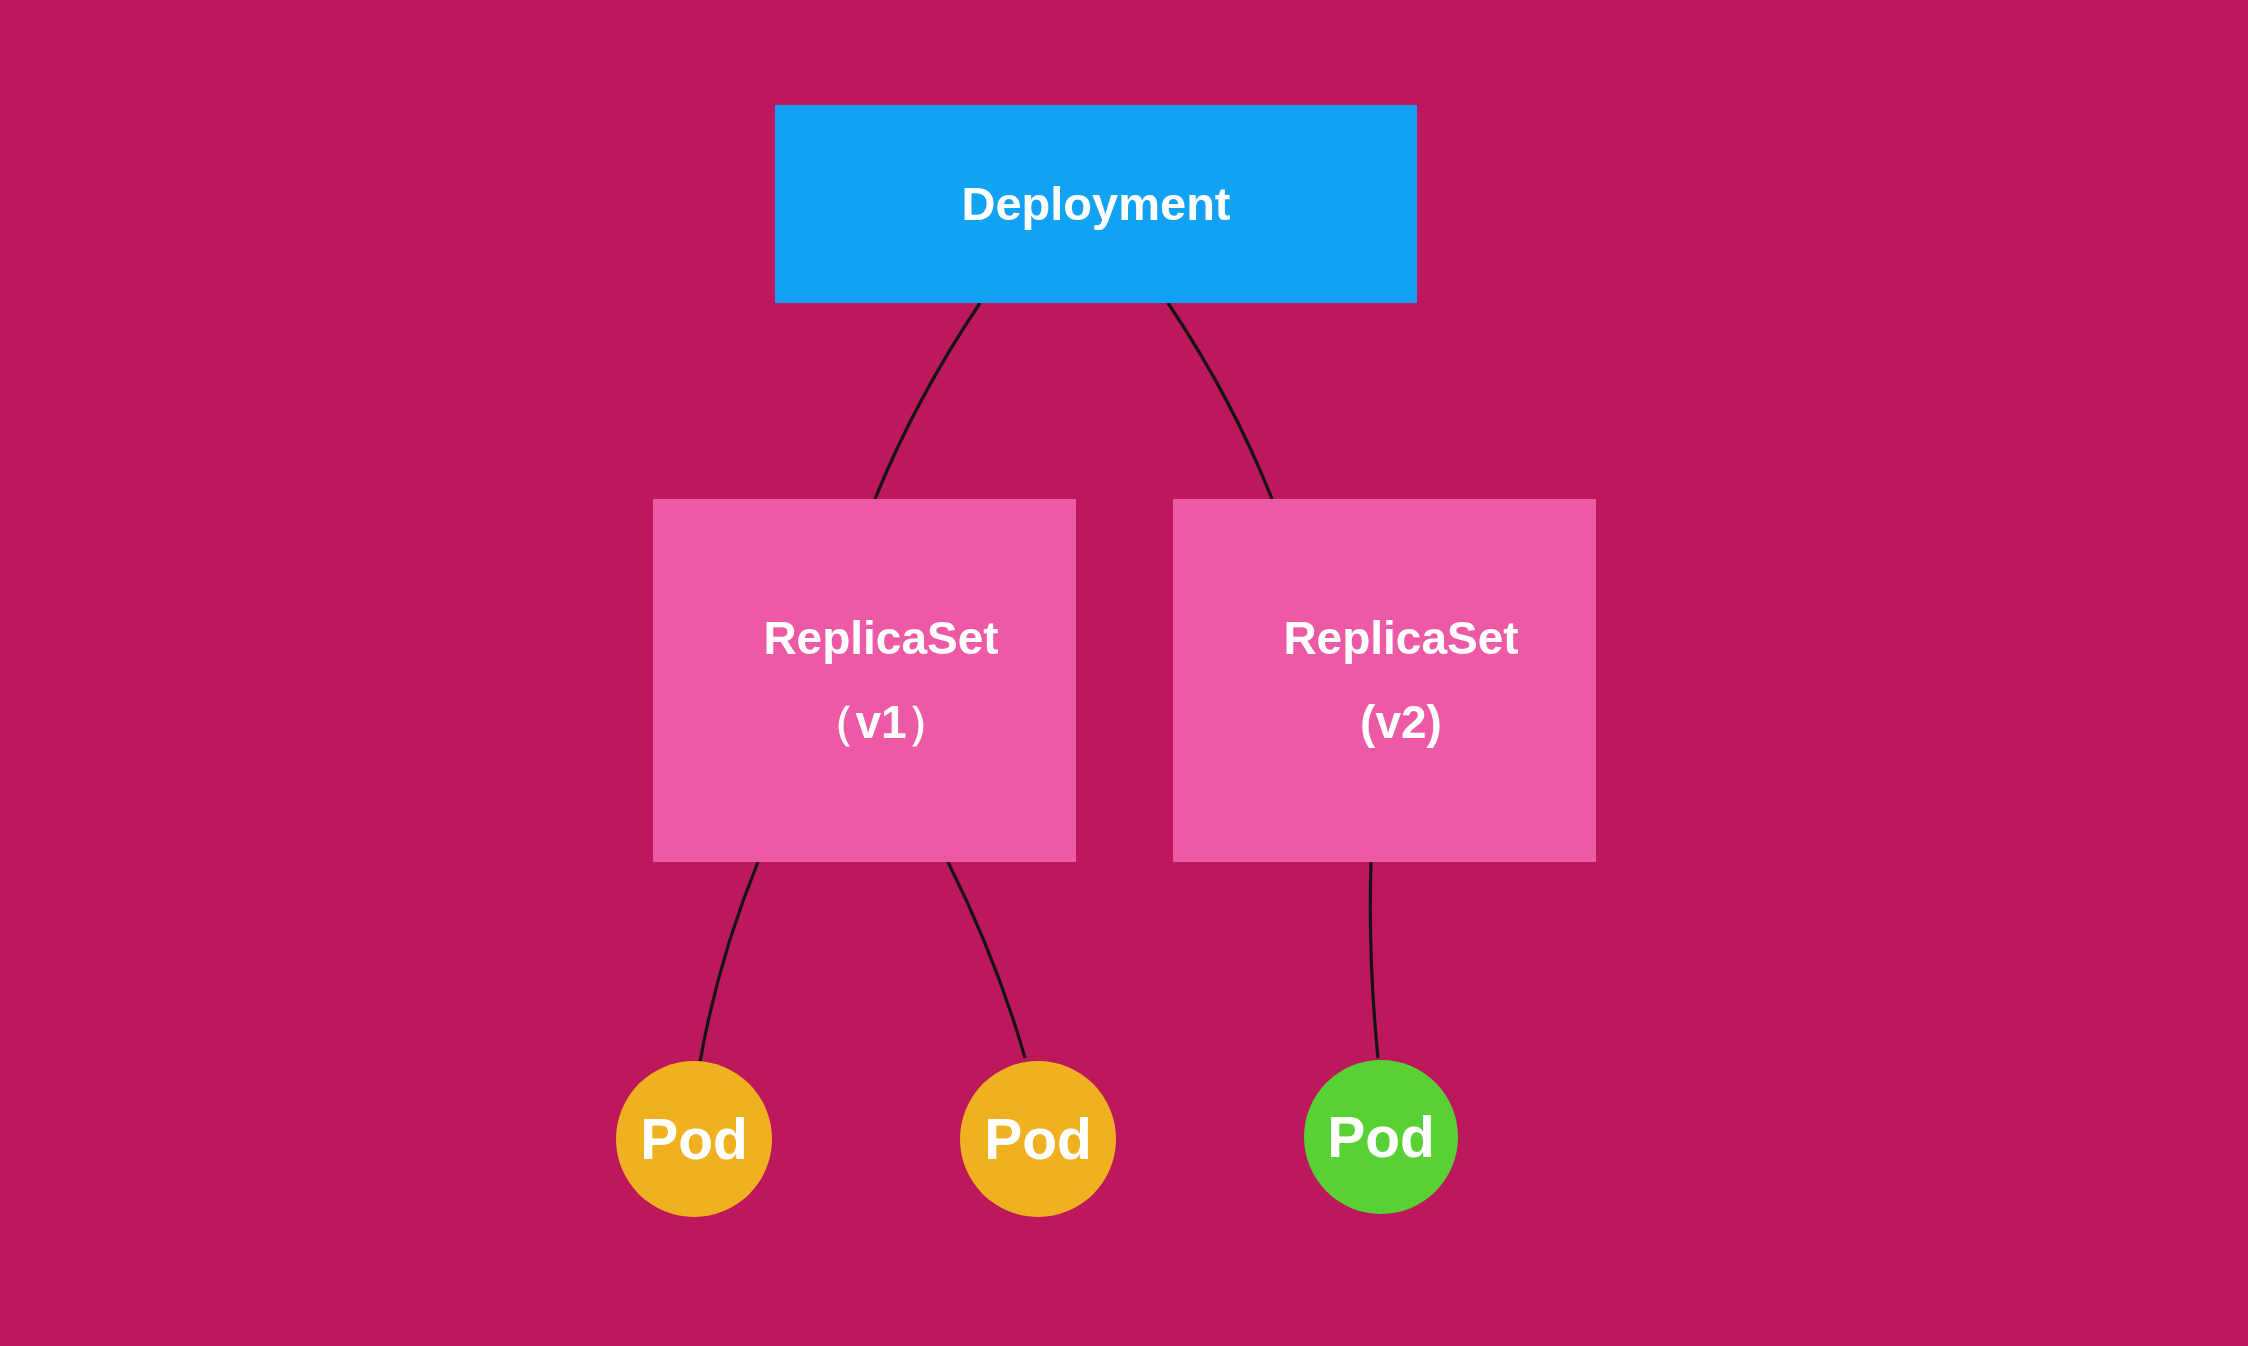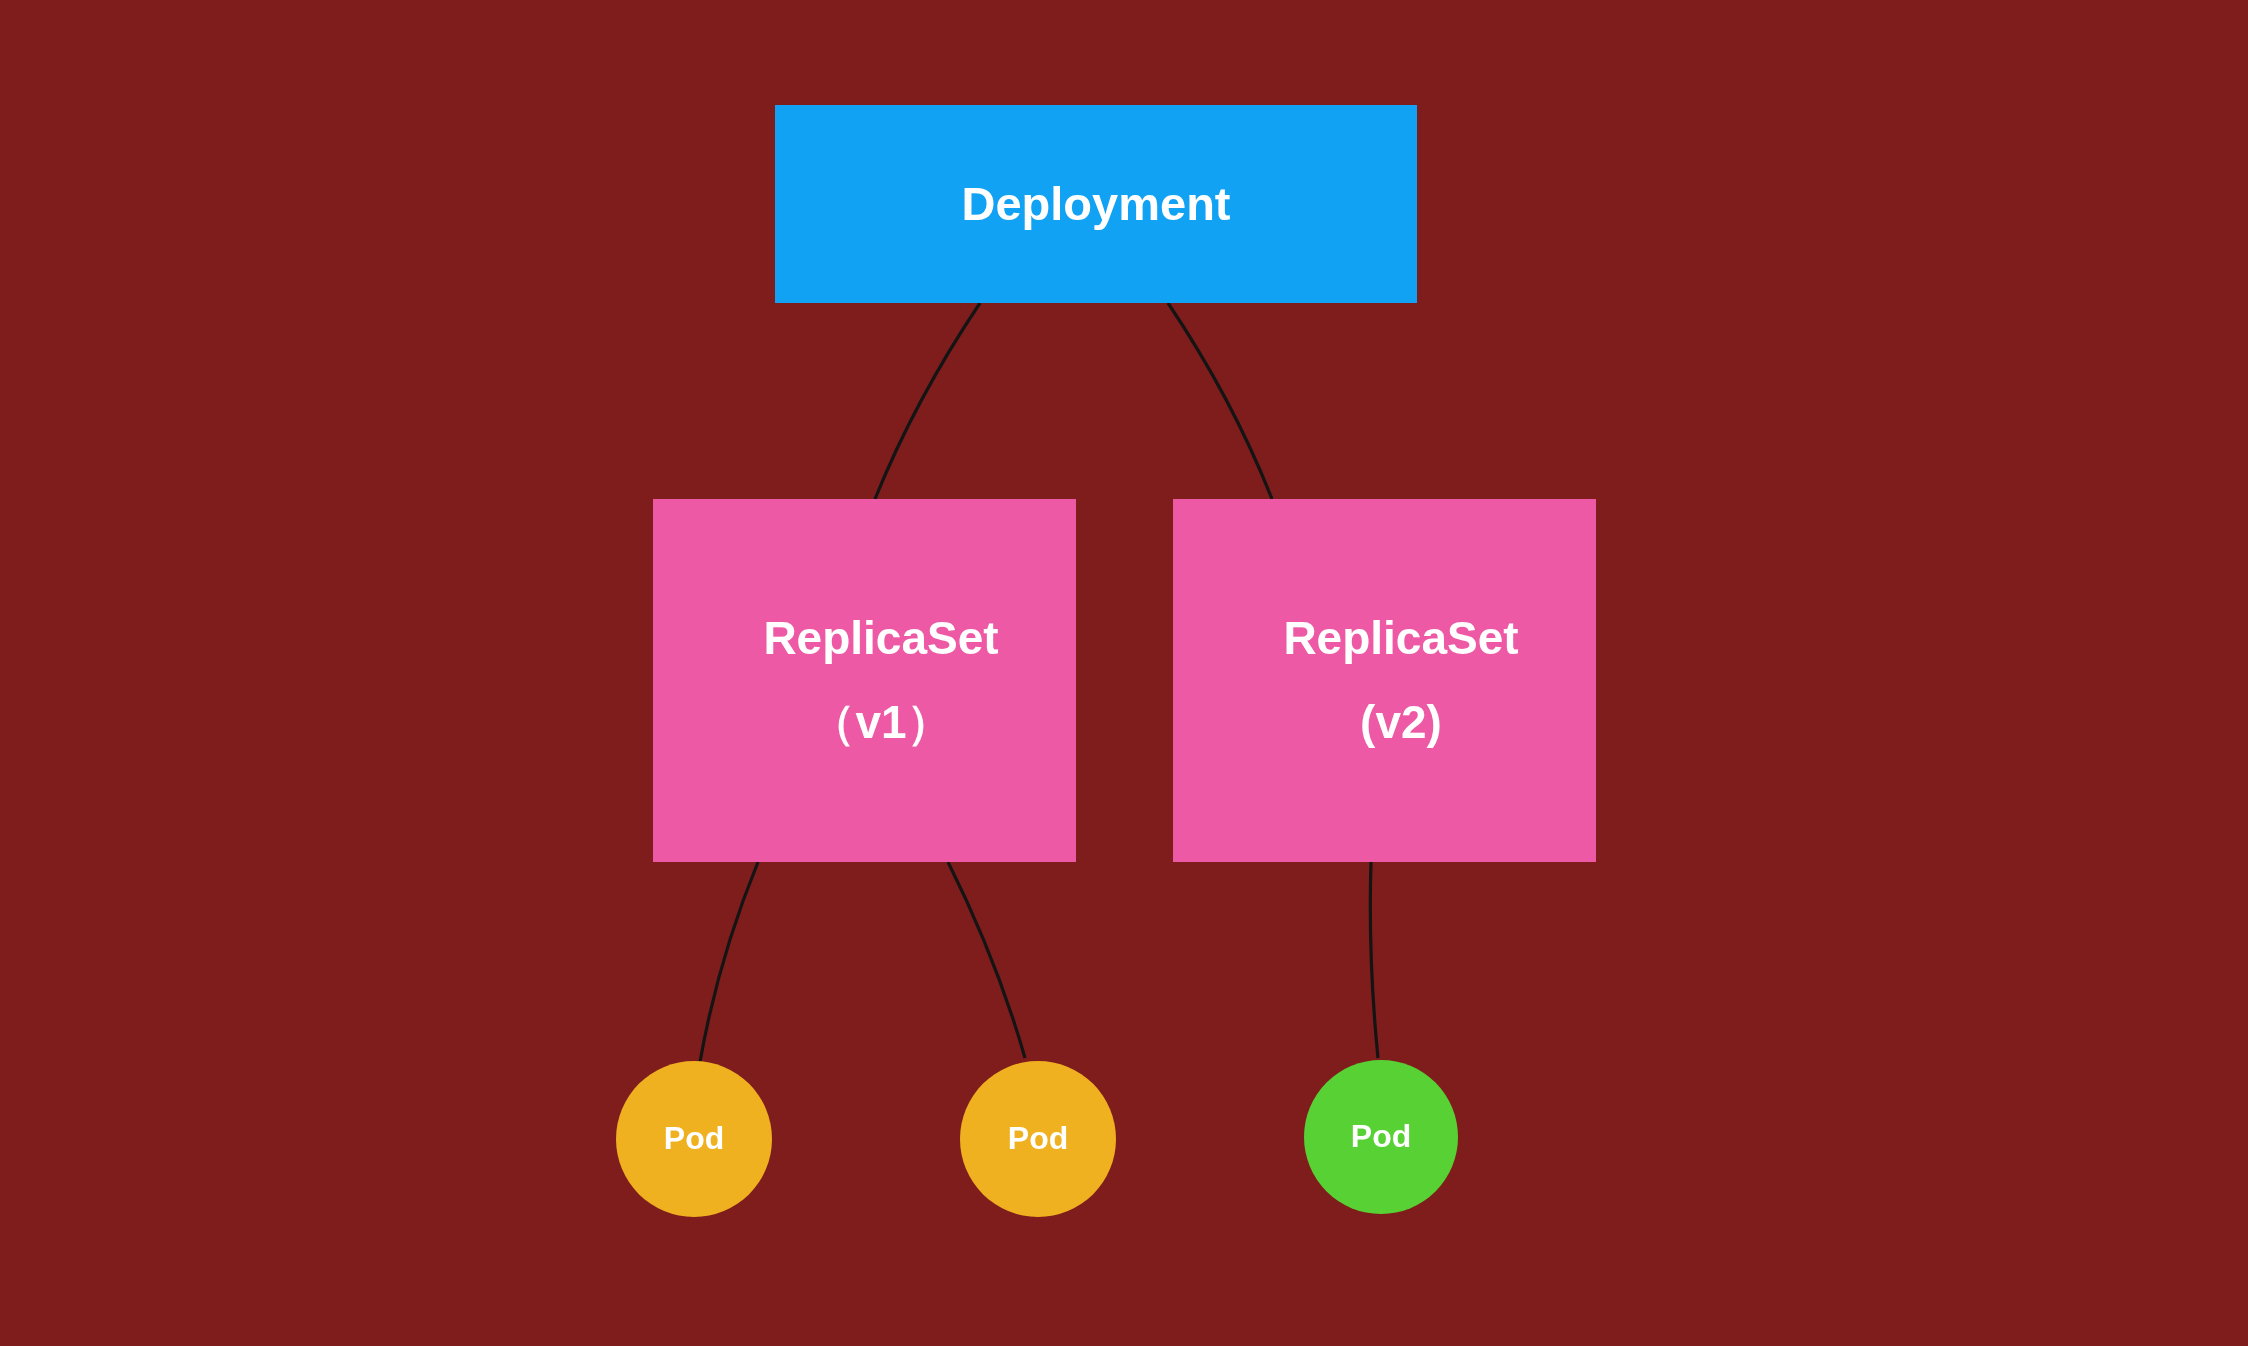--- a/index.html
+++ b/index.html
@@ -47,36 +47,36 @@
     top: 499px;
     font-size: 46px;
     padding-left: 33px;
   }
   .node--rs1 { left: 653px; }
   .node--rs2 { left: 1173px; }
   .node--circle {
     width: 156px;
     height: 156px;
     border-radius: 50%;
-    font-size: 32px;
+    font-size: 57px;
   }
   .node--pod1 { left: 616px;  top: 1061px; }
   .node--pod2 { left: 960px;  top: 1061px; }
   .node--pod3 { left: 1304px; top: 1060px; width: 154px; height: 154px; }
   .node__label, .node__version {
     display: block;
   }
   .node__version {
     margin-top: 24px;
   }
 </style>
 </head>
 <body>
 
-<div id="canvas" style="background-color: #7f1d1d;">
+<div id="canvas" style="background-color: #be185d;">
 
   <svg id="edges-svg" viewBox="0 0 2248 1346" xmlns="http://www.w3.org/2000/svg">
     <path d="M 980 303 Q 915 400 875 499" fill="none" stroke="#141414" stroke-width="3.2"></path>
     <path d="M 1168 303 Q 1233 400 1272 499" fill="none" stroke="#141414" stroke-width="3.2"></path>
     <path d="M 758 862 Q 718 960 700 1062" fill="none" stroke="#141414" stroke-width="3.2"></path>
     <path d="M 948 862 Q 997 960 1025 1058" fill="none" stroke="#141414" stroke-width="3.2"></path>
     <path d="M 1371 862 Q 1368 958 1378 1058" fill="none" stroke="#141414" stroke-width="3.2"></path>
   </svg>
 
   <div class="node node--rect-wide" style="background-color: rgb(18, 162, 244);">

